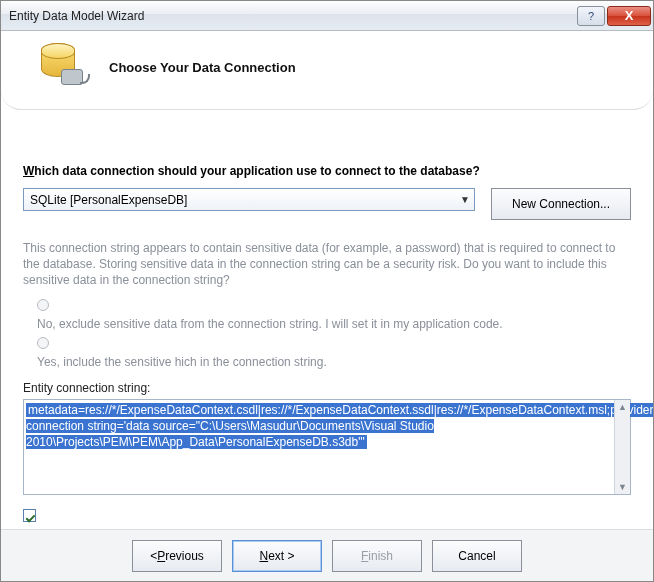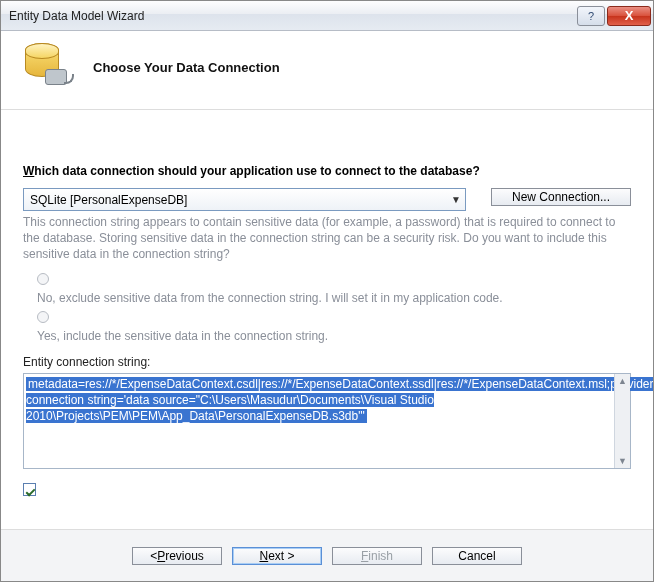--- a/index.html
+++ b/index.html
@@ -30,23 +30,24 @@
     background: linear-gradient(to bottom,#f2f5fb,#d6deea);
     font-size:11px; color:#314b73;
   }
   .winbtn.close {
     width:44px;
     background: linear-gradient(to bottom,#ea8f83 0%,#d9533e 48%,#c7341d 52%,#e1604a 100%);
     border-color:#8a2a1c; color:#fff; font-weight:bold; font-size:13px;
   }
   
   .header {
-    padding: 12px 18px 18px 20px;
+    padding: 12px 18px 18px 36px;
     display:flex; align-items:center; gap:20px;
     border-bottom:1px solid #ddd;
+    border-radius:20px;
   }
   .header .icon-db { width:52px; height:48px; position:relative; }
   .db-cyl {
     position:absolute; left:4px; top:0; width:34px; height:34px;
     background: linear-gradient(to bottom,#fce27a,#e6b63c);
     border:1px solid #b88a22; border-radius:17px/8px;
   }
   .db-cyl::before{
     content:""; position:absolute; left:-1px; right:-1px; top:-1px; height:14px;
     background: linear-gradient(to bottom,#fff3c0,#f5d563);
@@ -61,30 +62,30 @@
     border:2px solid #7a828a; border-left:none; border-top:none;
     border-radius:0 0 8px 0;
   }
   .header h1 {
     font-size:13px; font-weight:bold; margin:0; color:#111;
   }
   
   .content { padding: 14px 22px 0 22px; }
   .prompt { font-weight:bold; font-size:12px; margin-bottom:10px;margin-top:40px; }
   .prompt span { text-decoration:underline; }
-  .row-conn { display:flex; gap:25px; margin-bottom:3px; }
+  .row-conn { display:flex; gap:16px; margin-bottom:20px; }
   .dropdown {
     flex:1; height:23px; border:1px solid #7a9ac0;
     background:linear-gradient(to bottom,#fff,#eef2f7);
     display:flex; align-items:center; justify-content:space-between;
     padding:0 4px 0 6px; font-size:12px;
   }
   .dropdown .chev { font-size:10px; color:#333; }
   .btn {
-    height:18px; padding:0 18px; border:1px solid #8a8f99;
+    height:32px; padding:0 18px; border:1px solid #8a8f99;
     background:linear-gradient(to bottom,#fcfcfd,#e7ebf1);
     font-size:12px; display:inline-flex; align-items:center; justify-content:center;
     cursor:pointer;
   }
   .btn.default {
     border-color:#5a8fd6;
     box-shadow: inset 0 0 0 1px #a8cdf5;
   }
   .btn[disabled]{ color:#9aa0a6; }
   .newconn { width:140px; }
@@ -171,21 +172,21 @@
 
   <div class="infotext">This connection string appears to contain sensitive data (for example, a password) that is required to connect to the database. Storing sensitive data in the connection string can be a security risk. Do you want to include this sensitive data in the connection string?</div>
 
   <div class="radios">
     <div class="radio-row">
       <div class="radio-dot"></div>
       <span>No, exclude sensitive data from the connection string. I will set it in my application code.</span>
     </div>
     <div class="radio-row">
       <div class="radio-dot"></div>
-      <span>Yes, include the sensitive data in the connection string.</span>
+      <span>Yes, include the sensitive hich in the connection string.</span>
     </div>
   </div>
 
   <div class="lbl">
     <span style="text-decoration:none">Entity connection strin</span><span class="ul">g</span><span style="text-decoration:none">:</span>
   </div>
 
   <div class="connstr-box">
     <span class="connstr-text">metadata=res://*/ExpenseDataContext.csdl|res://*/ExpenseDataContext.ssdl|res://*/ExpenseDataContext.msl;provider=System.Data.SQLite;provider connection string='data source="C:\Users\Masudur\Documents\Visual Studio 2010\Projects\PEM\PEM\App_Data\PersonalExpenseDB.s3db"'</span>
     <div class="scroll">

